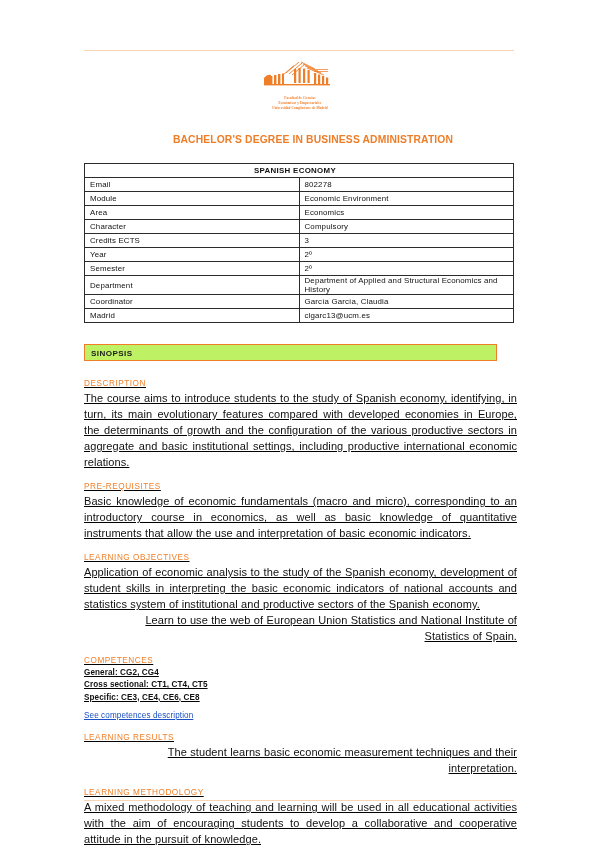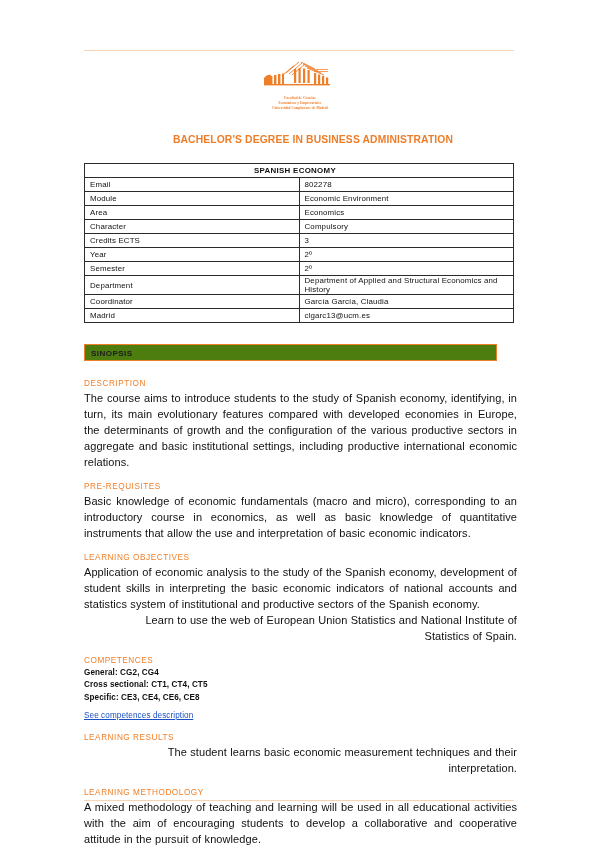--- a/index.html
+++ b/index.html
@@ -99,21 +99,21 @@
 
   
   .sinopsis-box {
     position: absolute;
     left: 84px;
     top: 344px;
     width: 413px;
     height: 17px;
     box-sizing: border-box;
     border: 1.3px solid #ef7e29;
-    background: #4d7c0f;
+    background: #bef264;
   }
   .sinopsis-label {
     position: absolute;
     left: 6px;
     top: 4px;
     font-size: 8.1px;
     font-weight: bold;
     color: #1c1c1c;
     letter-spacing: 0.4px;
   }
@@ -137,20 +137,21 @@
     line-height: 16px;
     color: #101010;
     text-align: justify;
     margin: 0;
     letter-spacing: 0.08px;
     word-spacing: 0.2px;
   }
   .sec-body.left { text-align: right; margin-left: 30px; }
   .sec {
     margin-bottom: 12px;
+    text-decoration: underline;
   }
   .sec.tight { margin-bottom: 11px; }
   .comp-line {
     font-size: 8.15px;
     line-height: 12.3px;
     color: #101010;
     font-weight: bold;
     letter-spacing: 0.1px;
   }
   .comp-link {

